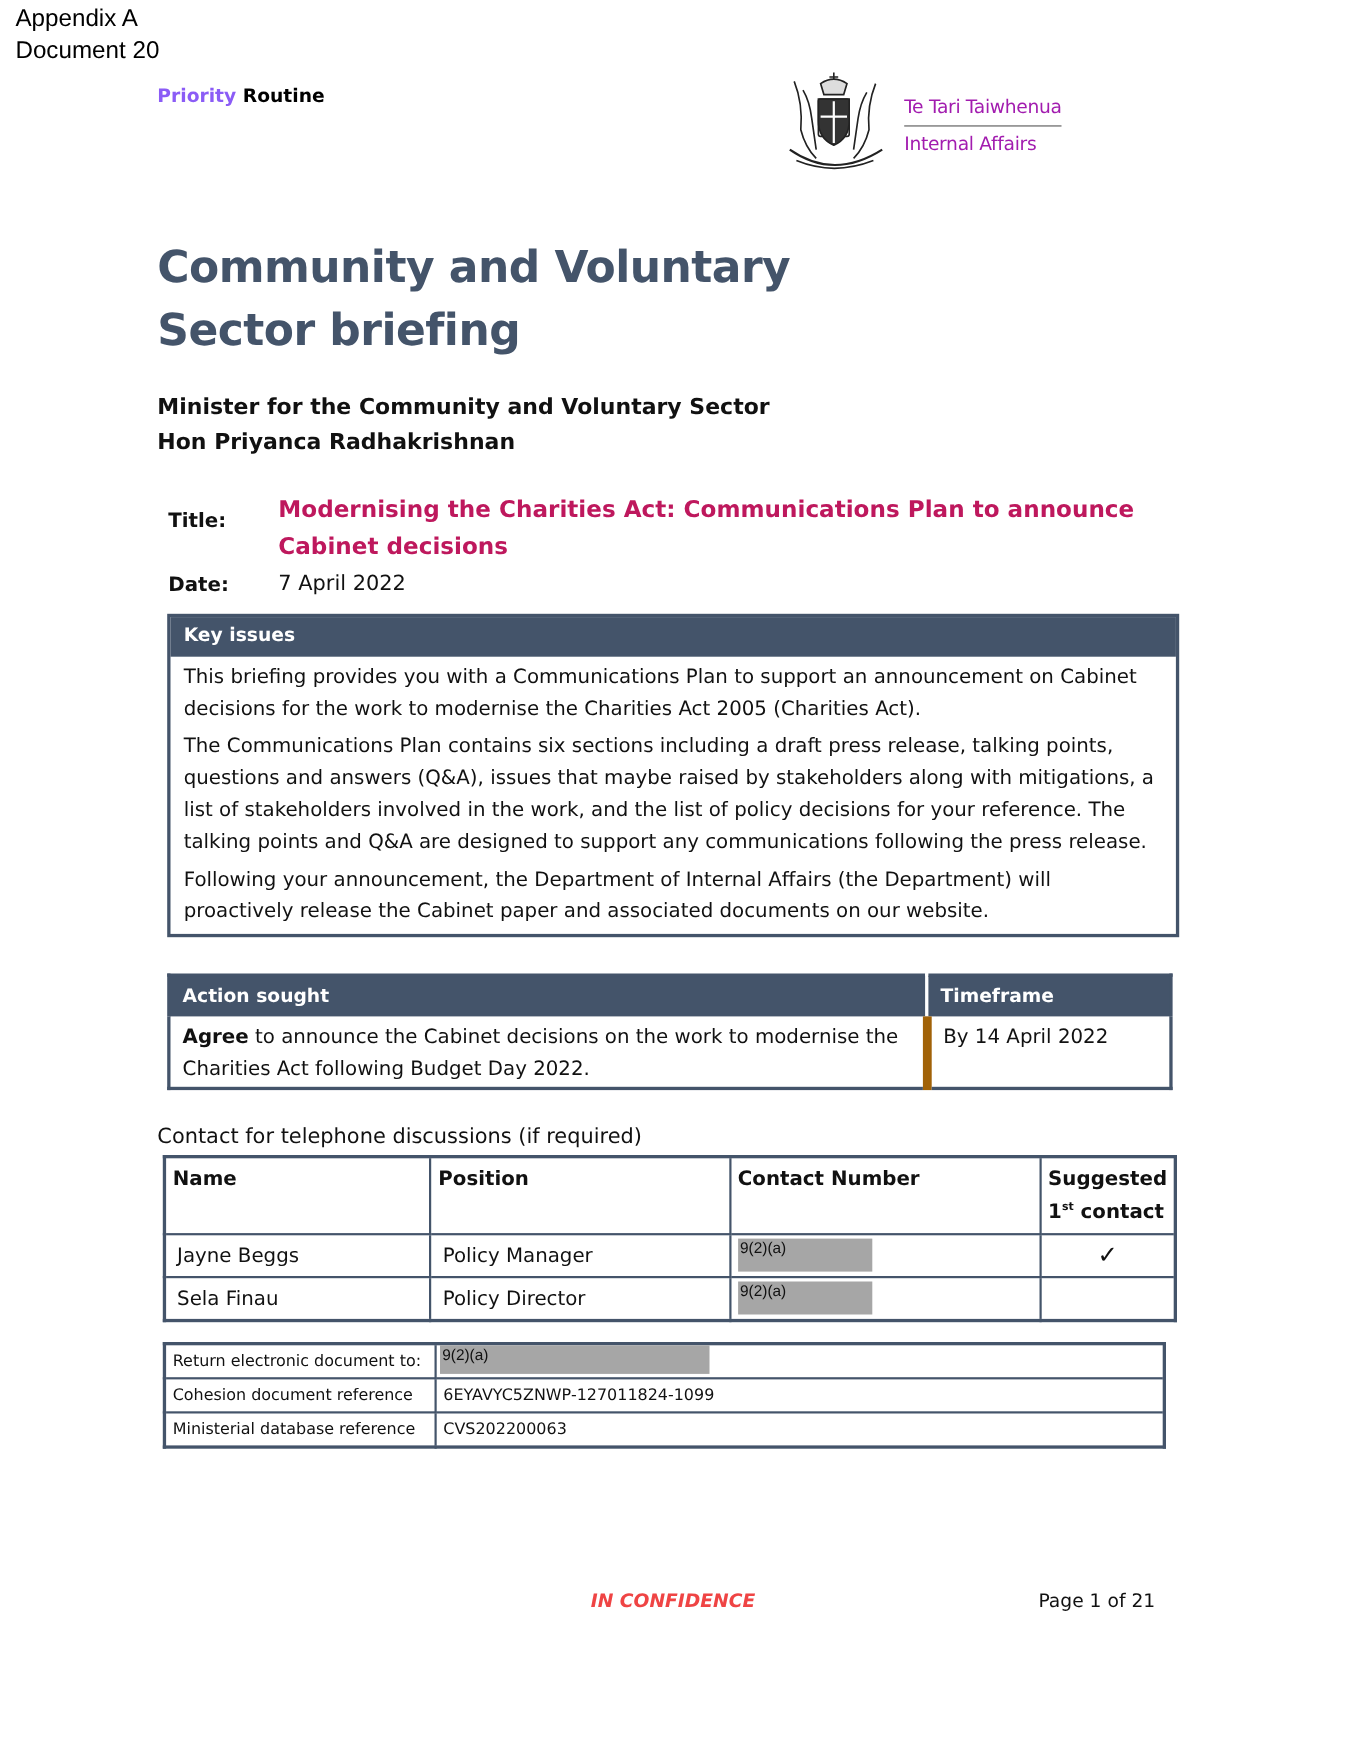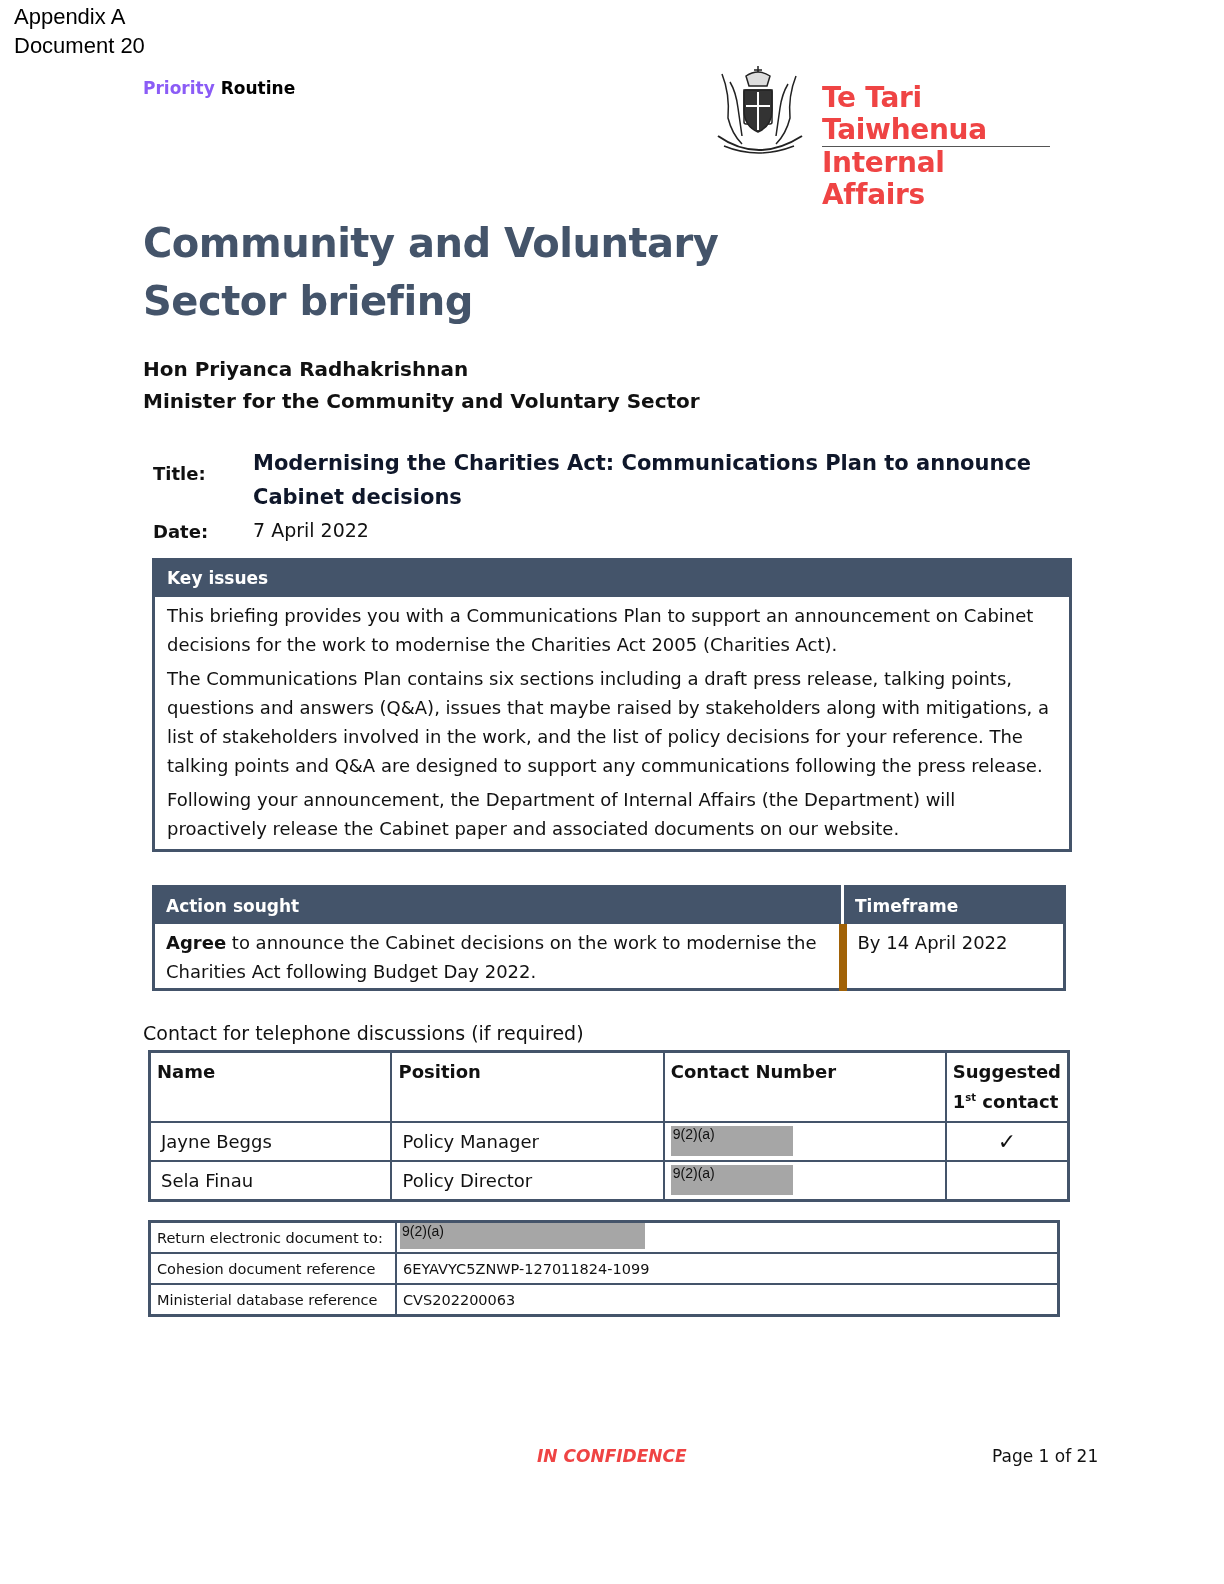--- a/index.html
+++ b/index.html
@@ -3,28 +3,28 @@
 <meta charset="utf-8">
 <style>
   html, body { margin: 0; padding: 0; background: #ffffff; }
   body { width: 1224px; height: 1584px; position: relative; overflow: hidden;
          font-family: "DejaVu Sans", sans-serif; color: #000; }
   .abs { position: absolute; }
   .appendix { left: 14px; top: 2px; font-family: "Liberation Sans", sans-serif; font-size: 22px; line-height: 29px; color: #000; }
   .priority { left: 143px; top: 78px; font-size: 17px; font-weight: bold; font-family: "DejaVu Sans", sans-serif; }
   .priority .red { color: #8b5cf6; }
   .logo { left: 710px; top: 62px; width: 340px; height: 100px; }
-  .logo-text { position: absolute; left: 112px; top: 20px; font-weight: bold; font-size: 28px; line-height: 32px; color: #ef4444; letter-spacing: -0.3px; }
+  .logo-text { position: absolute; left: 112px; top: 20px; font-weight: normal; font-size: 17px; line-height: 32px; color: #a21caf; letter-spacing: -0.3px; }
   .logo-text .line1 { border-bottom: 1.5px solid #555; padding-bottom: 0; display: inline-block; }
   .main-title { left: 143px; top: 214px; font-size: 40px; font-weight: bold; line-height: 58px; color: #44546a; letter-spacing: -0.5px; }
   .minister { left: 143px; top: 353px; font-size: 20px; font-weight: bold; line-height: 32px; color: #111; }
   .label { font-size: 18px; font-weight: bold; color: #111; }
   .title-lbl { left: 153px; top: 463px; }
   .date-lbl { left: 153px; top: 521px; }
-  .title-val { left: 253px; top: 446px; width: 800px; font-size: 21px; font-weight: bold; line-height: 34px; color: #0f172a; }
+  .title-val { left: 253px; top: 446px; width: 800px; font-size: 21px; font-weight: bold; line-height: 34px; color: #be185d; }
   .date-val { left: 253px; top: 519px; font-size: 19px; color: #111; }
   table { border-collapse: collapse; }
   .key-issues { left: 152px; top: 558px; width: 914px; border: 3px solid #44546a; }
   .key-head { background: #44546a; color: #fff; font-weight: bold; font-size: 17px; padding: 7px 12px; height: 22px; }
   .key-body { padding: 4px 12px 6px 12px; font-size: 18px; line-height: 29px; color: #111; }
   .key-body p { margin: 0 0 5px 0; }
   .action { left: 152px; top: 885px; width: 914px; }
   .action table { width: 100%; border: 3px solid #44546a; }
   .action th { background: #44546a; color: #fff; text-align: left; font-size: 17px; padding: 7px 11px; height: 22px; }
   .action th.tf { border-left: 3px solid #fff; width: 197px; }
@@ -36,21 +36,21 @@
   .contact th, .contact td { border: 2px solid #44546a; text-align: left; font-size: 18px; color: #111; }
   .contact th { font-weight: bold; padding: 6px 6px; vertical-align: top; height: 48px; line-height: 26px; }
   .contact td { padding: 4px 10px; height: 29px; }
   .redact { display: inline-block; background: #a6a6a6; width: 122px; height: 30px; font-family: "Liberation Sans", sans-serif; font-size: 14px; line-height: 16px; vertical-align: top; padding-left: 2px; box-sizing: border-box; margin-left: -4px; margin-top: -2px; }
   .refs { left: 148px; top: 1220px; width: 912px; }
   .refs table { width: 100%; border: 3px solid #44546a; }
   .refs td { border: 2px solid #44546a; font-size: 14.5px; padding: 3px 6px; height: 23px; color: #111; }
   .refs td.k { width: 232px; }
   .redact-wide { display: inline-block; background: #a6a6a6; width: 245px; height: 26px; font-family: "Liberation Sans", sans-serif; font-size: 14px; line-height: 16px; vertical-align: top; padding-left: 2px; box-sizing: border-box; margin-left: -3px; margin-top: -3px; }
   .footer-conf { left: 537px; top: 1446px; font-size: 17px; font-weight: bold; font-style: italic; color: #ef4444; }
-  .footer-page { left: 944px; top: 1446px; font-size: 17px; color: #111; margin-left: 48px; }
+  .footer-page { left: 944px; top: 1446px; font-size: 17px; color: #111; }
   sup { font-size: 10px; }
 </style>
 </head>
 <body>
 
 <div class="abs appendix">
   <div>Appendix A</div>
   <div>Document 20</div>
 </div>
 
@@ -80,22 +80,22 @@
     <span>Internal Affairs</span>
   </div>
 </div>
 
 <div class="abs main-title">
   <div>Community and Voluntary</div>
   <div>Sector briefing</div>
 </div>
 
 <div class="abs minister">
+  <div>Minister for the Community and Voluntary Sector</div>
   <div>Hon Priyanca Radhakrishnan</div>
-  <div>Minister for the Community and Voluntary Sector</div>
 </div>
 
 <div class="abs label title-lbl">Title:</div>
 <div class="abs title-val">Modernising the Charities Act: Communications Plan to announce Cabinet decisions</div>
 <div class="abs label date-lbl">Date:</div>
 <div class="abs date-val">7 April 2022</div>
 
 <div class="abs key-issues">
   <div class="key-head">Key issues</div>
   <div class="key-body">

